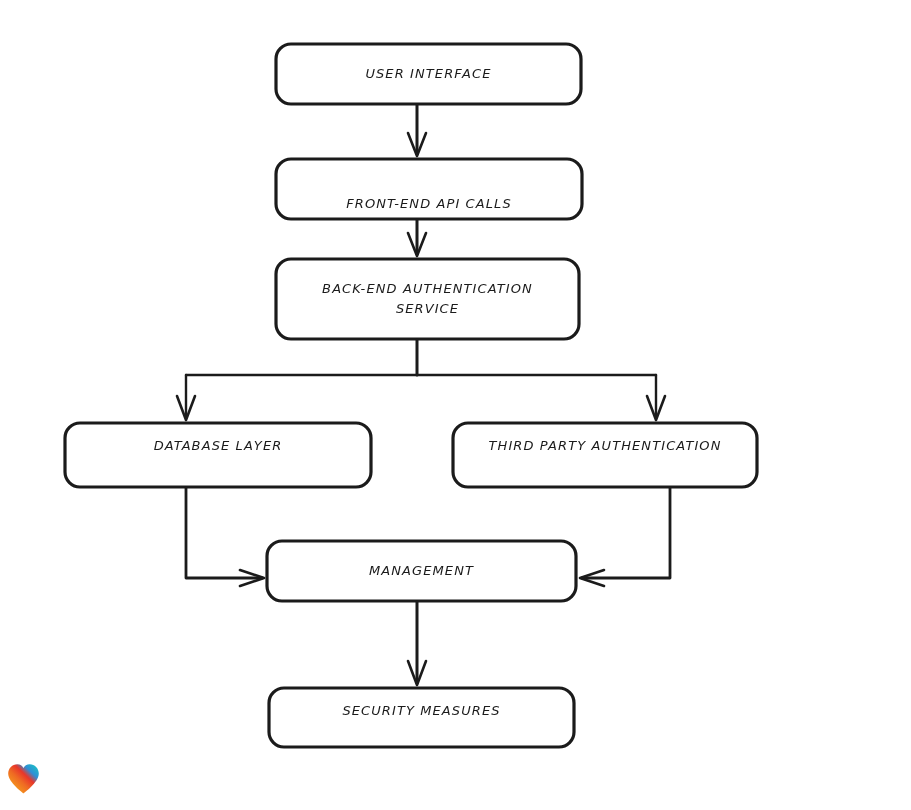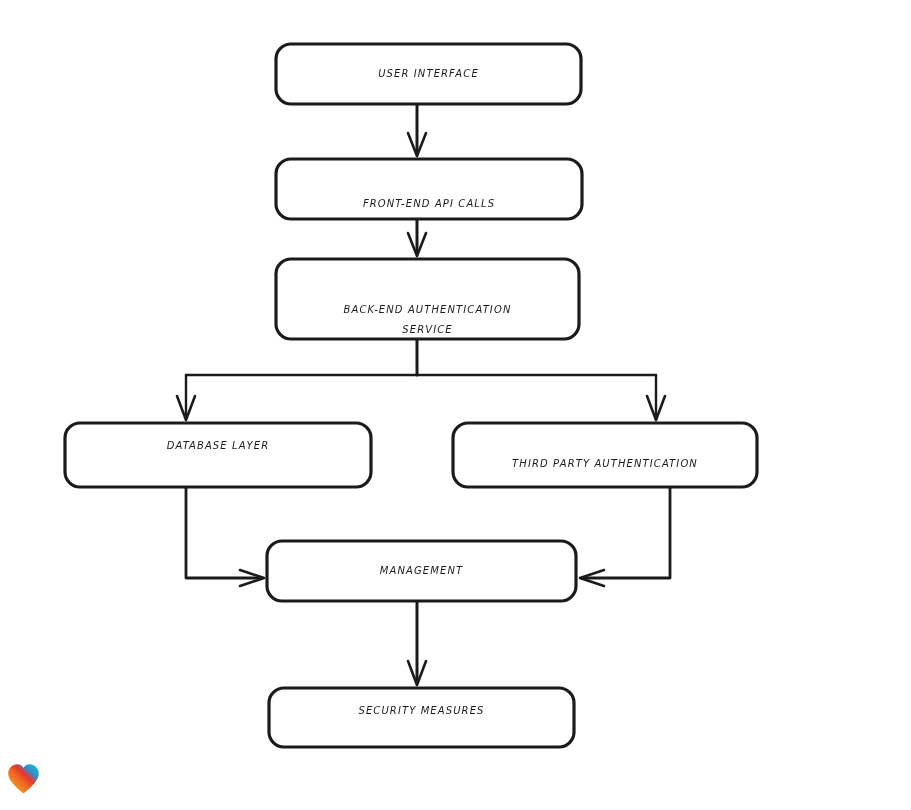--- a/index.html
+++ b/index.html
@@ -22,21 +22,21 @@
     height: 810px;
   }
   .node-text {
     position: absolute;
     display: flex;
     align-items: center;
     justify-content: center;
     text-align: center;
     color: #1b1b1b;
     font-family: "DejaVu Sans", sans-serif;
-    font-size: 10px;
+    font-size: 13px;
     letter-spacing: 1.1px;
     line-height: 20px;
     font-weight: 400;
     font-style: italic;
     text-transform: uppercase;
     pointer-events: none;
     box-sizing: border-box;
     padding: 0 10px;
   }
   .node-hit {
@@ -121,28 +121,28 @@
 
   <g transform="translate(7,763)">
     <path d="M16.5 30.5 C 16.5 30.5 1.2 19.6 1.2 10.6 C 1.2 5.2 5.3 1.2 10.3 1.2 C 13.3 1.2 15.4 2.9 16.5 4.9 C 17.6 2.9 19.7 1.2 22.7 1.2 C 27.7 1.2 31.8 5.2 31.8 10.6 C 31.8 19.6 16.5 30.5 16.5 30.5 Z" fill="url(#heartGrad2)"></path>
   </g>
 </svg>
 
 <div class="node-text" style="left:275px; top:43px; width:307px; height:62px;">USER INTERFACE</div>
 
 <div class="node-text" style="left:275px; top:158px; width:308px; height:62px;margin-top:15px;">FRONT-END API CALLS</div>
 
-<div class="node-text" style="left:275px; top:258px; width:305px; height:82px; flex-direction:column;justify-content:flex-end;">
+<div class="node-text" style="left:275px; top:258px; width:305px; height:82px; flex-direction:column;">
   <span>BACK-END AUTHENTICATION</span>
   <span>SERVICE</span>
 </div>
 
 <div class="node-text" style="left:64px; top:422px; width:308px; height:48px;">DATABASE LAYER</div>
 
-<div class="node-text" style="left:452px; top:422px; width:306px; height:84px;">THIRD PARTY AUTHENTICATION</div>
+<div class="node-text" style="left:452px; top:404px; width:306px; height:84px;">THIRD PARTY AUTHENTICATION</div>
 
 <div class="node-text" style="left:266px; top:540px; width:311px; height:62px; flex-direction:column;">
   <span>MANAGEMENT</span>
 </div>
 
 <div class="node-text" style="left:268px; top:687px; width:307px; height:48px;padding-left:10px;">SECURITY MEASURES</div>
 
 <div class="node-hit" style="left:275px; top:43px; width:307px; height:62px;"></div>
 <div class="node-hit" style="left:275px; top:158px; width:308px; height:62px;"></div>
 <div class="node-hit" style="left:275px; top:258px; width:305px; height:82px;"></div>

